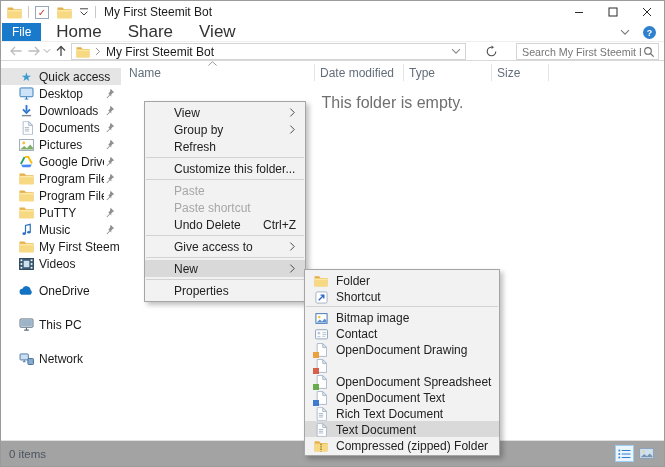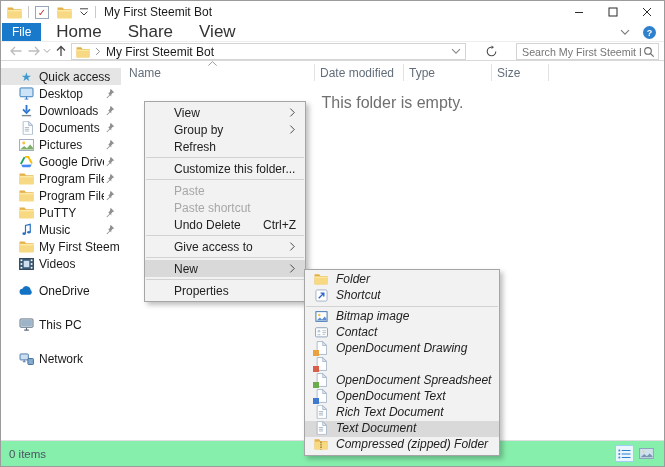--- a/index.html
+++ b/index.html
@@ -70,30 +70,30 @@
   .mi .arr{margin-left:auto;display:flex;align-items:center;}
   .mi.dis{color:#a7a7a7;}
   .mi.hl{background:#d9d9d9;}
   .mi .shortcut{margin-left:auto;}
   .sep{height:1px;background:#d2d2d2;margin:2px 1px;}
 
   
   .submenu{position:absolute;left:303px;top:268px;width:196px;background:#f2f2f2;
            border:1px solid #a5a5a5;box-shadow:3px 3px 5px rgba(0,0,0,.25);padding:2px 0;
            z-index:11;font-size:12px;}
-  .smi{height:16px;display:flex;align-items:flex-start;padding:0 6px 0 9px;color:#222;font-style:italic;}
+  .smi{height:16px;display:flex;align-items:flex-end;padding:0 6px 0 9px;color:#222;}
   .smi.hl{background:#d9d9d9;}
   .smi .ic{width:14px;height:14px;margin-right:8px;flex:none;position:relative;display:flex;
            align-items:center;justify-content:center;}
   .badge{position:absolute;left:-1px;bottom:-1px;width:6px;height:6px;}
   .ssep{height:1px;background:#d2d2d2;margin:2px 1px;}
 
   
   .statusbar{position:absolute;left:0;right:0;bottom:0;height:26px;border-top:1px solid #e0e0e0;
-             display:flex;align-items:center;padding:0 8px;font-size:11.5px;color:#4a5561;background:#86efac;}
+             display:flex;align-items:center;padding:0 8px;font-size:11.5px;color:#4a5561;background:#a3a3a3;}
   .view-btns{margin-left:auto;display:flex;gap:3px;align-items:center;}
   .vbtn{width:19px;height:17px;display:flex;align-items:center;justify-content:center;}
   .vbtn.sel{border:1px solid #9ecff2;background:#eaf5fd;}
 </style>
 </head>
 <body>
 
 <svg width="0" height="0" style="position:absolute" aria-hidden="true">
 <defs>
   <symbol id="i-folder" viewBox="0 0 16 14">

